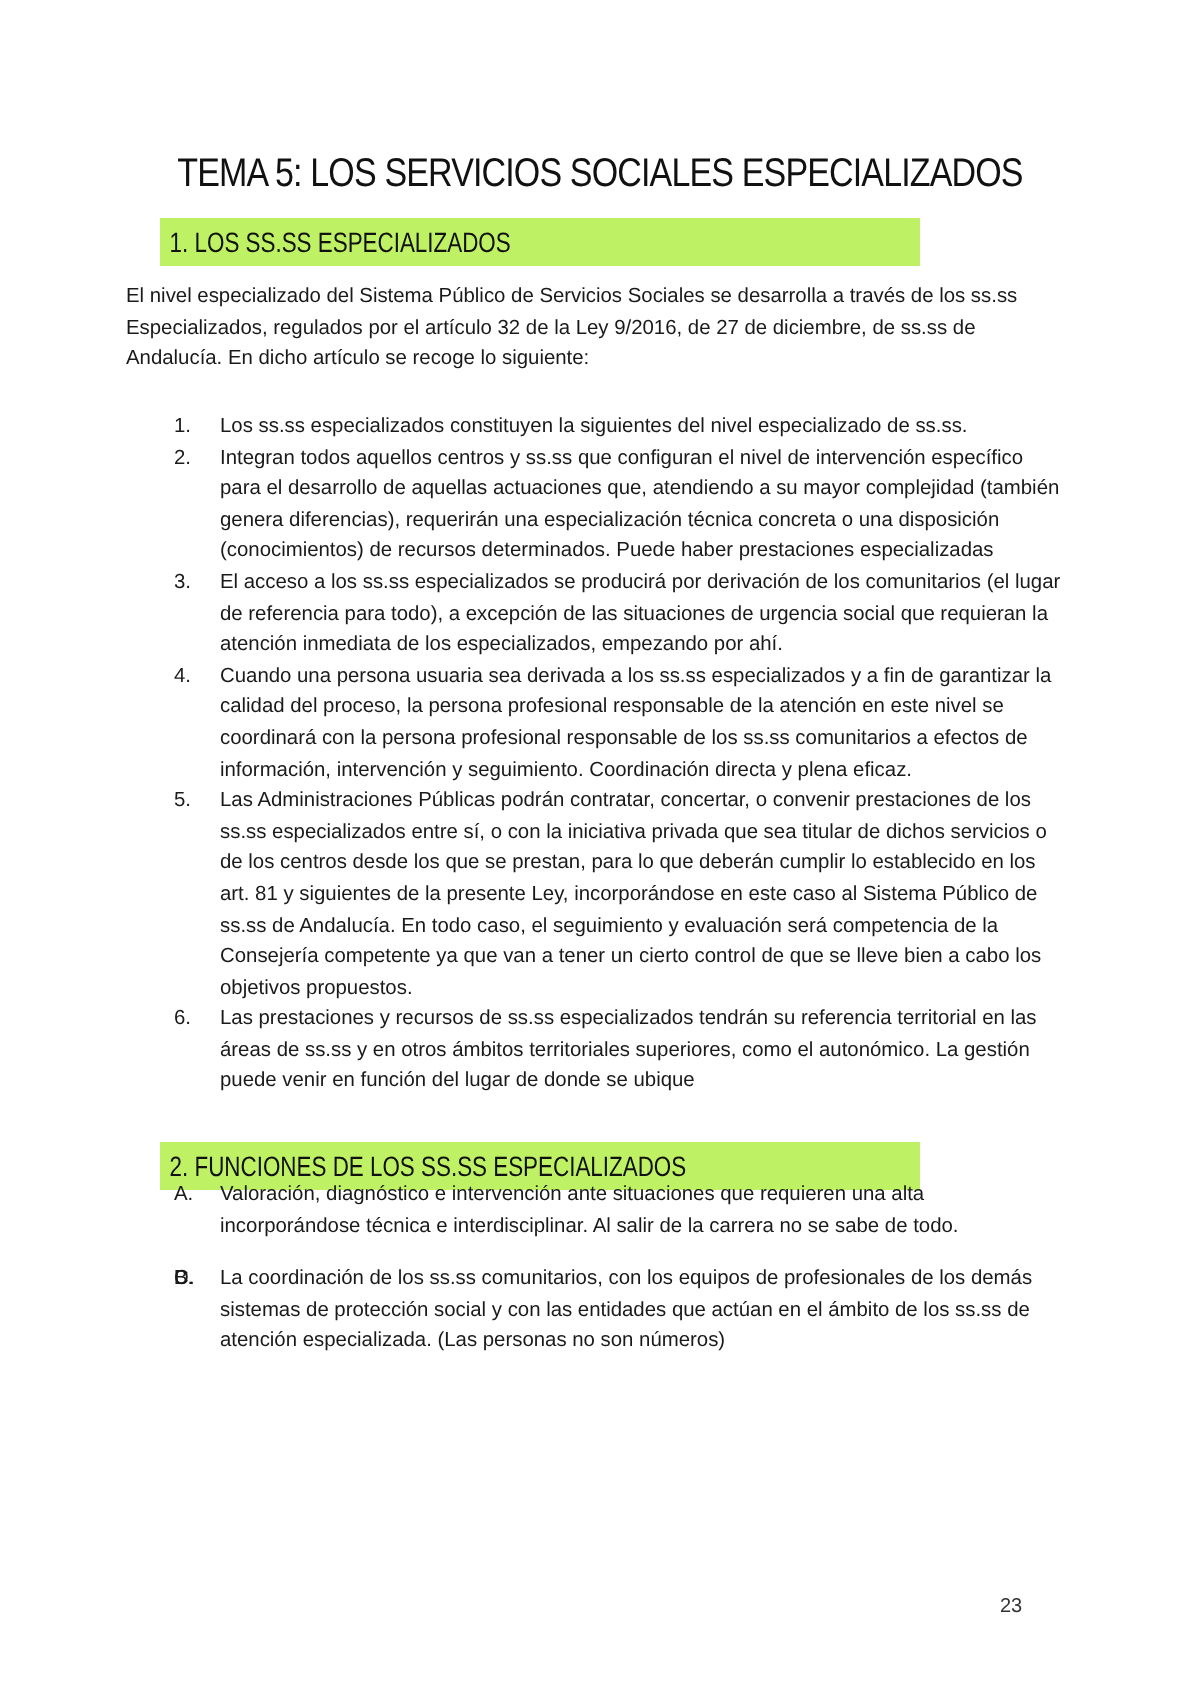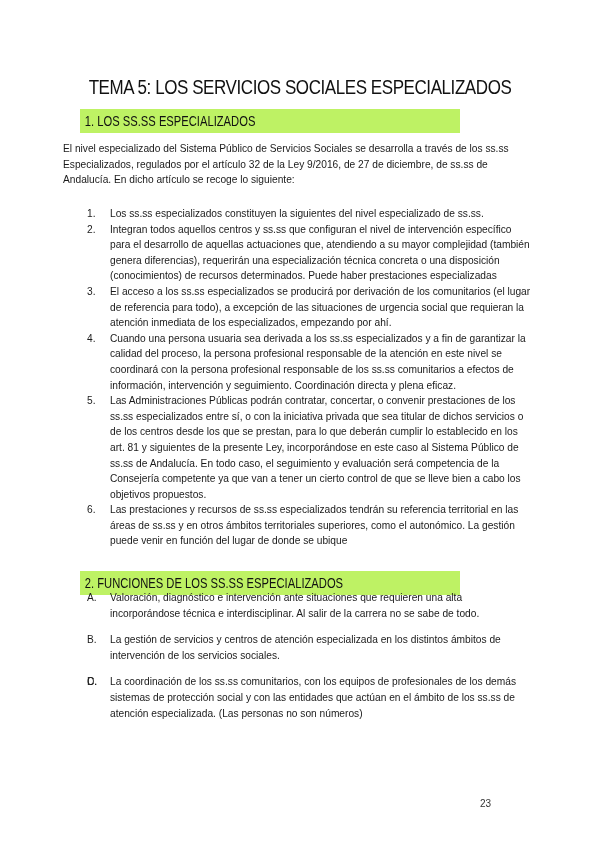--- a/index.html
+++ b/index.html
@@ -11,21 +11,21 @@
            color:#111; }
   .section { position:absolute; left:80px; width:380px; height:24px; background:#bef264; }
   .section span { display:inline-block; font-size:14px; line-height:24px; padding-left:6px;
                   transform:scaleX(0.8); transform-origin:left; white-space:nowrap; color:#111; }
   .para { position:absolute; left:63px; width:470px; font-size:10.2px; line-height:15.6px; }
   ol.list { position:absolute; left:63px; width:470px; margin:0; padding:0; list-style:none;
             font-size:10.2px; line-height:15.6px; }
   ol.list li { position:relative; padding-left:23px; }
   ol.list li .num { position:absolute; left:0; top:0; width:20px; text-align:left; }
   .alpha li { margin-bottom:11px; }
-  .pagenum { position:absolute; left:480px; top:798px; font-size:10px; color:#333; }
+  .pagenum { position:absolute; left:500px; top:798px; font-size:10px; color:#333; }
 </style>
 </head>
 <body>
 
 <div class="title">TEMA 5: LOS SERVICIOS SOCIALES ESPECIALIZADOS</div>
 
 <div class="section" style="top:109px;">
   <span>1.  LOS SS.SS ESPECIALIZADOS</span>
 </div>
 
@@ -39,18 +39,18 @@
   <li><span class="num">5.</span><span>Las Administraciones Públicas podrán contratar, concertar, o convenir prestaciones de los ss.ss especializados entre sí, o con la iniciativa privada que sea titular de dichos servicios o de los centros desde los que se prestan, para lo que deberán cumplir lo establecido en los art. 81 y siguientes de la presente Ley, incorporándose en este caso al Sistema Público de ss.ss de Andalucía. En todo caso, el seguimiento y evaluación será competencia de la Consejería competente ya que van a tener un cierto control de que se lleve bien a cabo los objetivos propuestos.</span></li>
   <li><span class="num">6.</span><span>Las prestaciones y recursos de ss.ss especializados tendrán su referencia territorial en las áreas de ss.ss y en otros ámbitos territoriales superiores, como el autonómico. La gestión puede venir en función del lugar de donde se ubique</span></li>
 </ol>
 
 <div class="section" style="top:555px;margin-top:16px;">
   <span>2.  FUNCIONES DE LOS SS.SS ESPECIALIZADOS</span>
 </div>
 
 <ol class="list alpha" style="top:590px; left:87px; width:446px;">
   <li><span class="num">A.</span><span>Valoración, diagnóstico e intervención ante situaciones que requieren una alta incorporándose técnica e interdisciplinar. Al salir de la carrera no se sabe de todo.</span></li>
-  <li><span class="num">B.</span><span>La gestión de servicios y centros de atención especializada en los distintos ámbitos de intervención de los servicios sociales.</span></li>
+  <li><span class="num">B.</span></li>
   <li><span class="num">C.</span></li>
   <li><span class="num">D.</span><span>La coordinación de los ss.ss comunitarios, con los equipos de profesionales de los demás sistemas de protección social y con las entidades que actúan en el ámbito de los ss.ss de atención especializada. (Las personas no son números)</span></li>
 </ol>
 
 <div class="pagenum">23</div>
 
 </body></html>

